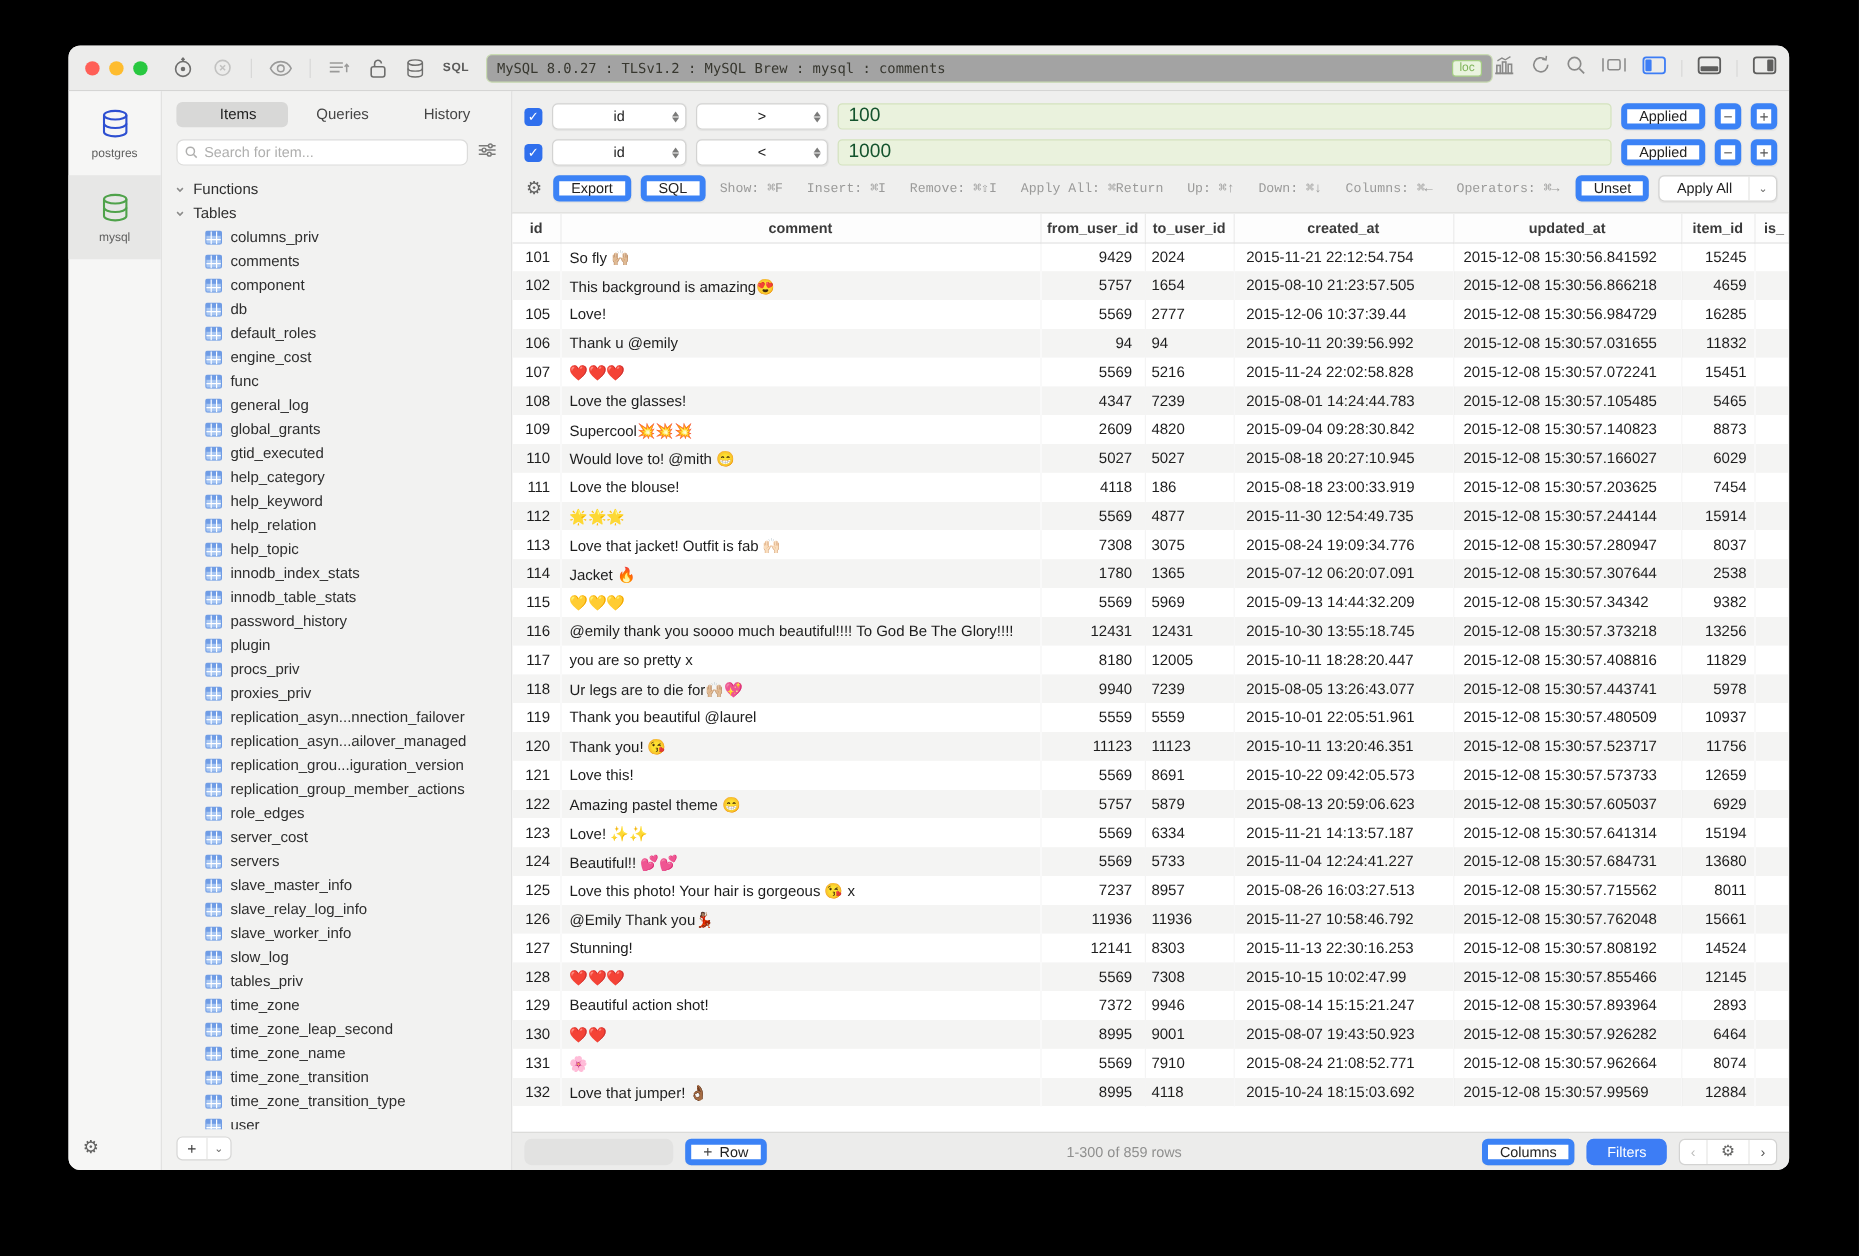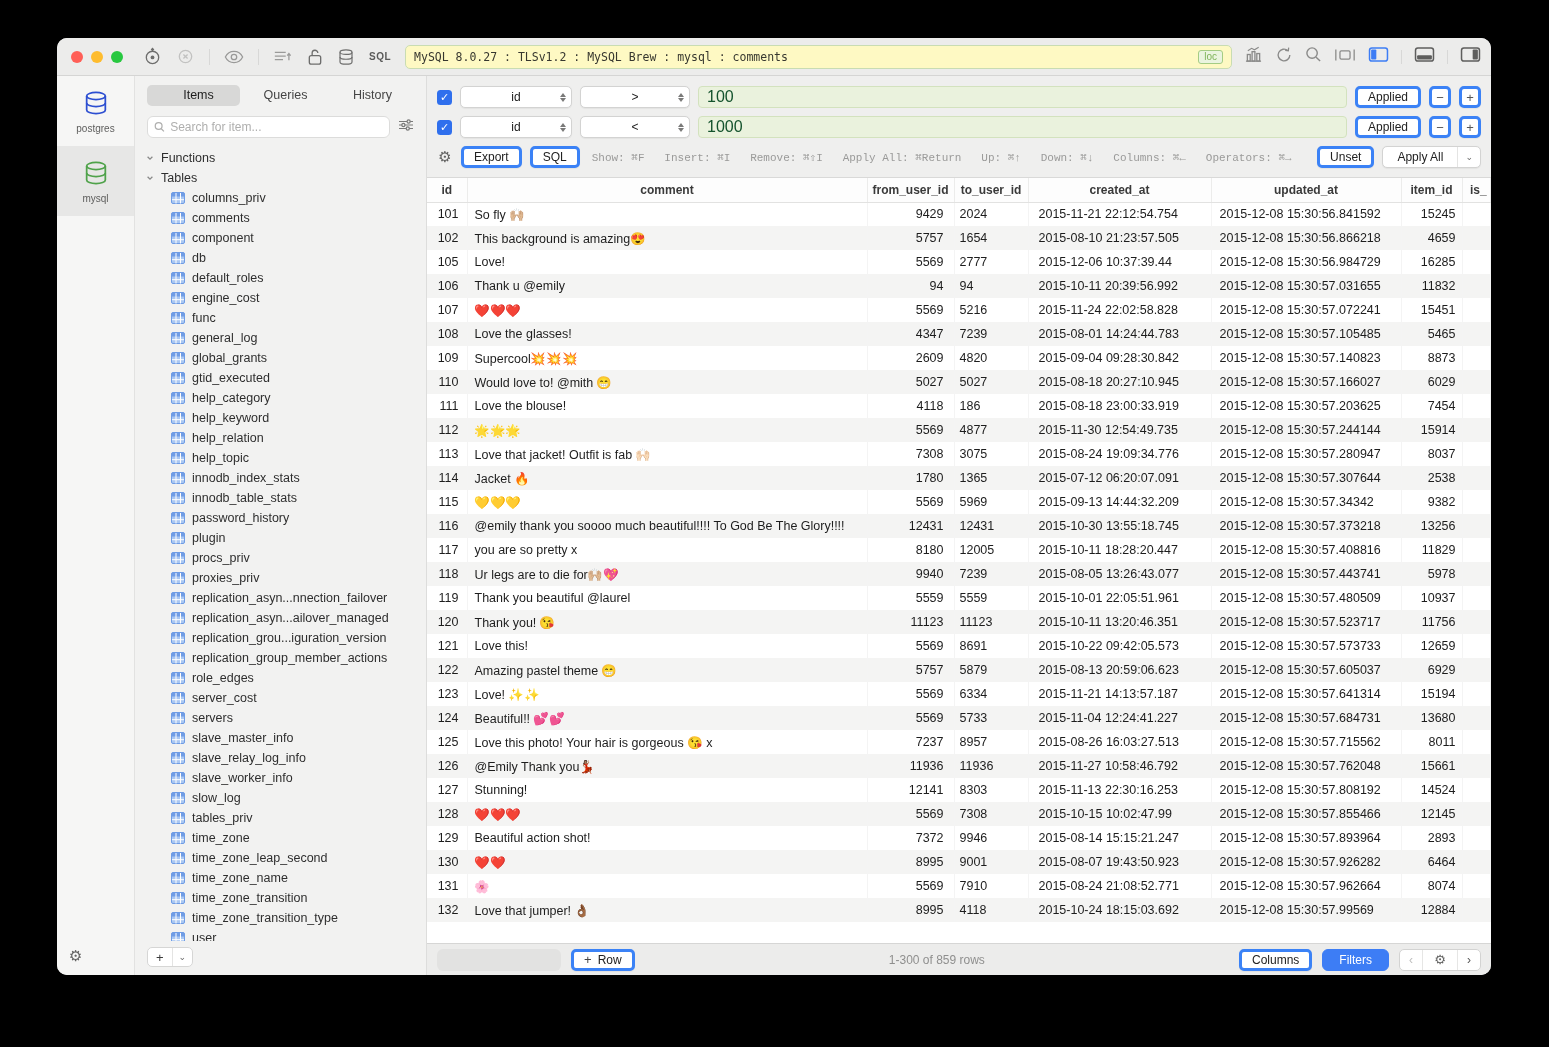--- a/index.html
+++ b/index.html
@@ -8,21 +8,21 @@
 
   
   .titlebar { height:38px; background:#ECECEB; border-bottom:1px solid #D5D5D4; display:flex; align-items:center; flex:0 0 auto; padding:0 10px 0 14px; }
   .traffic { display:flex; gap:8px; margin-right:20px; }
   .traffic span { width:12px; height:12px; border-radius:50%; }
   .tl-red{background:#FF5F57;} .tl-yellow{background:#FEBC2E;} .tl-green{background:#28C840;}
   .tb-icons { display:flex; align-items:center; gap:14px; margin-right:14px; color:#6E6E6D; }
   .tb-icons svg { display:block; }
   .tb-divider { width:1px; height:16px; background:#D8D8D7; }
   .sql-label { font-size:10px; font-weight:bold; color:#5A5A59; letter-spacing:.5px; }
-  .conn-bar { flex:1 1 auto; height:24px; background:#fef9c3; border:1px solid #C9DCB2; border-radius:5px; display:flex; align-items:center; padding:0 8px; margin-right:12px; }
+  .conn-bar { flex:1 1 auto; height:24px; background:#a3a3a3; border:1px solid #C9DCB2; border-radius:5px; display:flex; align-items:center; padding:0 8px; }
   .conn-title { font-family:"DejaVu Sans Mono", monospace; font-size:11.5px; color:#37372F; flex:1 1 auto; white-space:nowrap; overflow:hidden; }
   .conn-badge { font-size:10px; color:#7FB45A; border:1px solid #A4CC84; border-radius:3px; padding:0px 5px 1px; background:#EAF4DF; }
   .tb-right { display:flex; align-items:center; gap:12px; color:#6E6E6D; }
 
   
   .main { flex:1 1 auto; display:flex; min-height:0; }
 
   
   .rail { width:78px; background:#F6F6F5; border-right:1px solid #E2E2E1; display:flex; flex-direction:column; flex:0 0 auto; }
   .rail-item { padding:13px 0 12px; display:flex; flex-direction:column; align-items:center; gap:6px; cursor:default; }
@@ -57,21 +57,21 @@
   .filters { background:#EFEFEE; border-bottom:1px solid #D9D9D8; padding:10px 10px 9px; flex:0 0 auto; }
   .filter-row { display:flex; align-items:center; gap:8px; height:22px; margin-bottom:8px; }
   .checkbox { width:15px; height:15px; border-radius:3.5px; background:#2F6FED; color:#FFF; font-size:11px; display:flex; align-items:center; justify-content:center; flex:0 0 auto; }
   .select { background:#FFF; border:1px solid #D3D3D2; border-radius:5px; height:22px; display:flex; align-items:center; justify-content:center; position:relative; font-size:12px; color:#222; box-shadow:0 .5px 1px rgba(0,0,0,.05); }
   .select.col { width:112px; } .select.op { width:110px; }
   .stepper { position:absolute; right:5px; display:flex; flex-direction:column; gap:1px; }
   .stepper i { width:0; height:0; border-left:3.5px solid transparent; border-right:3.5px solid transparent; }
   .stepper i.up { border-bottom:4px solid #7A7A79; }
   .stepper i.down { border-top:4px solid #7A7A79; }
   .filter-value { flex:1; height:22px; background:#EAF2DD; border:1px solid #D3E2BE; border-radius:4px; font-size:16px; color:#14532d; padding:0 8px; outline:none; font-family:"Liberation Sans",sans-serif; }
-  .btn { background:#FFF; border:3px solid #3b82f6; border-radius:5px; height:22px; font-size:12px; color:#222; display:inline-flex; align-items:center; justify-content:center; padding:0 10px; box-shadow:0 .5px 1px rgba(0,0,0,.05); white-space:nowrap; }
+  .btn { background:#FFF; border:5px solid #3b82f6; border-radius:5px; height:22px; font-size:12px; color:#222; display:inline-flex; align-items:center; justify-content:center; padding:0 10px; box-shadow:0 .5px 1px rgba(0,0,0,.05); white-space:nowrap; }
   .btn.small { width:22px; padding:0; color:#555; font-size:13px; }
   .filter-actions { display:flex; align-items:center; gap:8px; height:22px; margin-bottom:0; }
   .gear-glyph { font-size:15px; color:#636362; width:16px; text-align:center; font-family:"DejaVu Sans",sans-serif; }
   .shortcuts { flex:1; font-size:11px; color:#9A9A99; white-space:pre; overflow:hidden; font-family:Liberation Mono, monospace; padding-left:4px; }
   .apply-all { display:inline-flex; align-items:center; height:22px; background:#FFF; border:1px solid #D3D3D2; border-radius:5px; box-shadow:0 .5px 1px rgba(0,0,0,.05); }
   .apply-all .lab { padding:0 14px; font-size:12px; color:#222; }
   .apply-all .dd { border-left:1px solid #E4E4E3; padding:0 7px; font-size:9px; color:#6A6A69; height:100%; display:flex; align-items:center; }
 
   
   .grid-wrap { flex:1 1 auto; background:#FFF; overflow:hidden; position:relative; }

